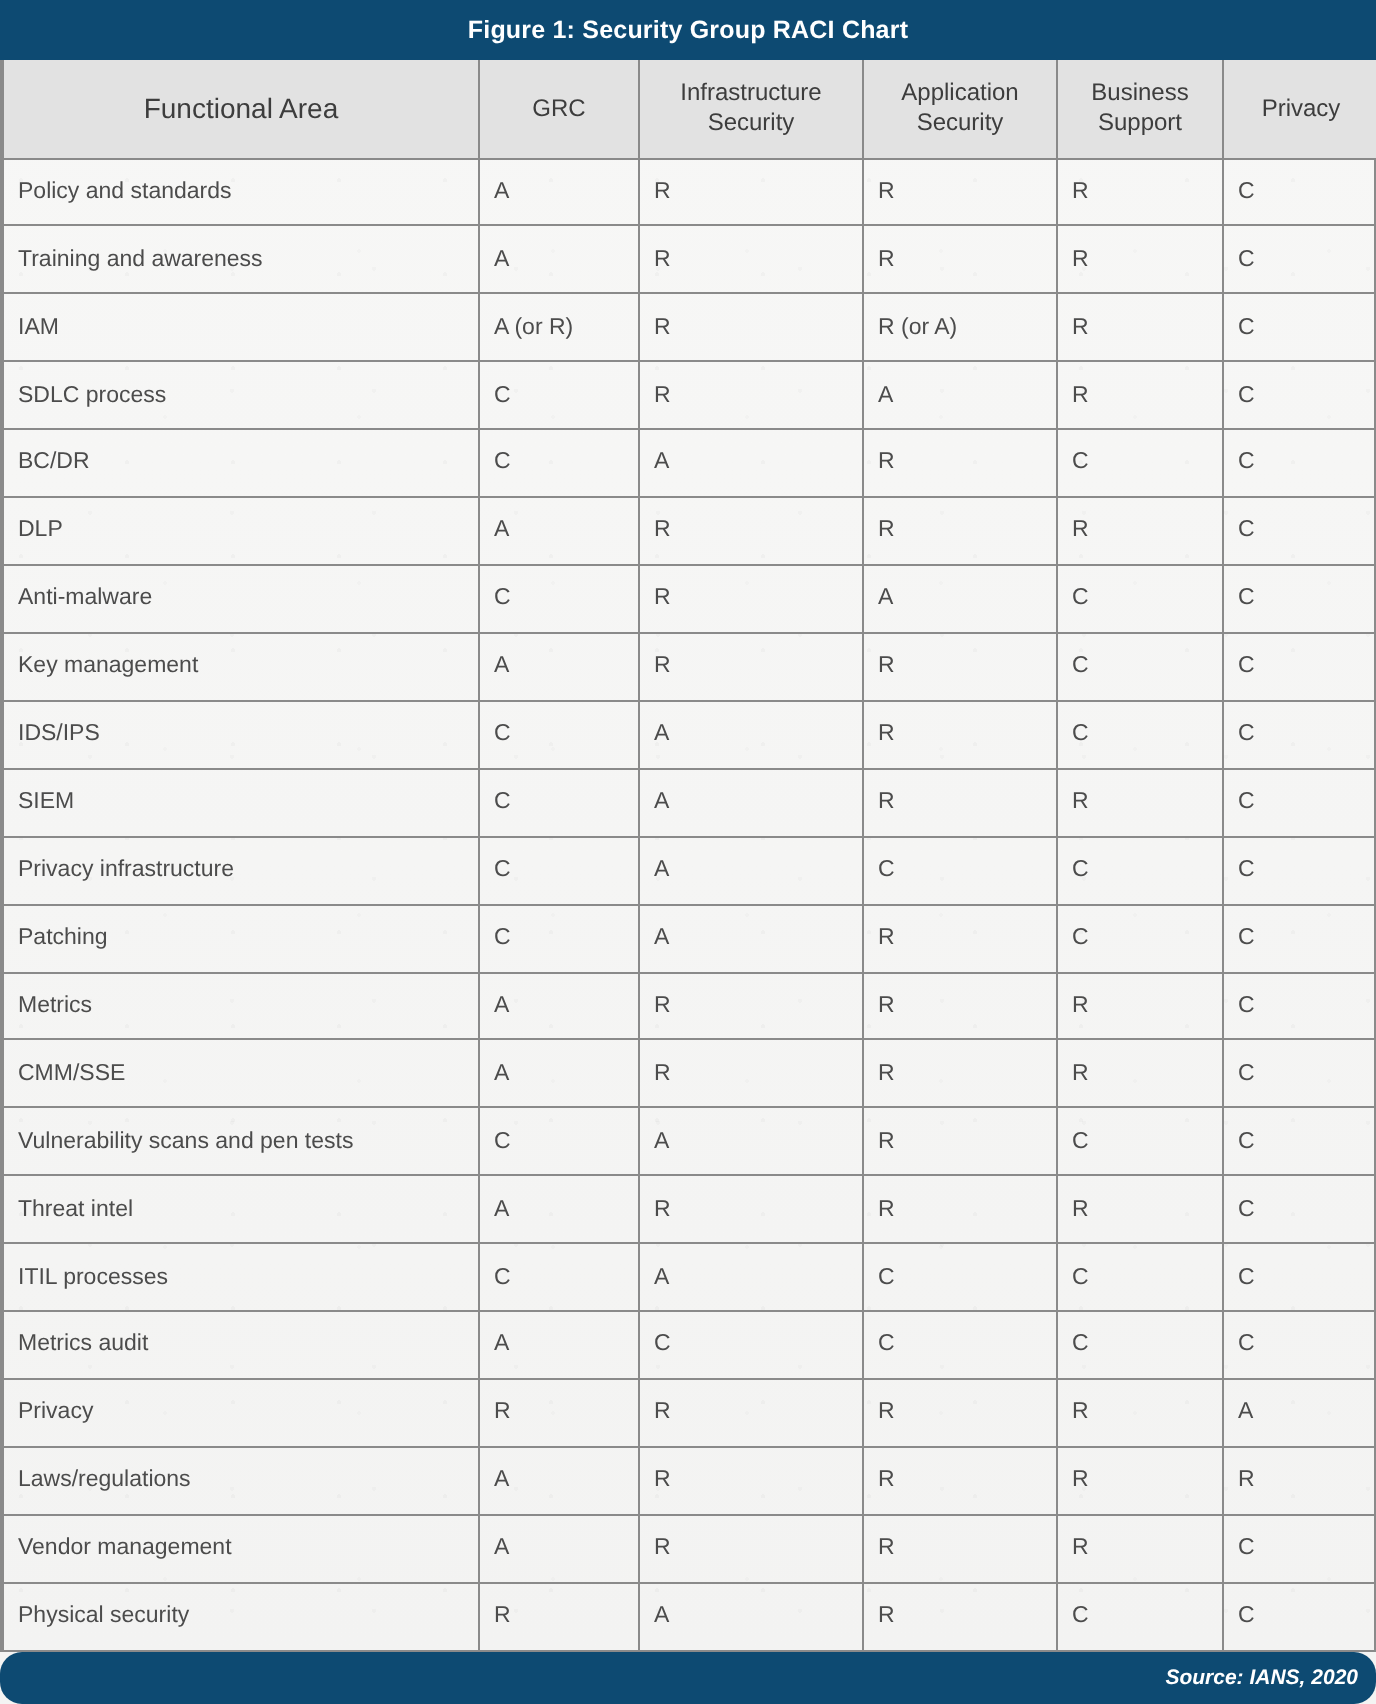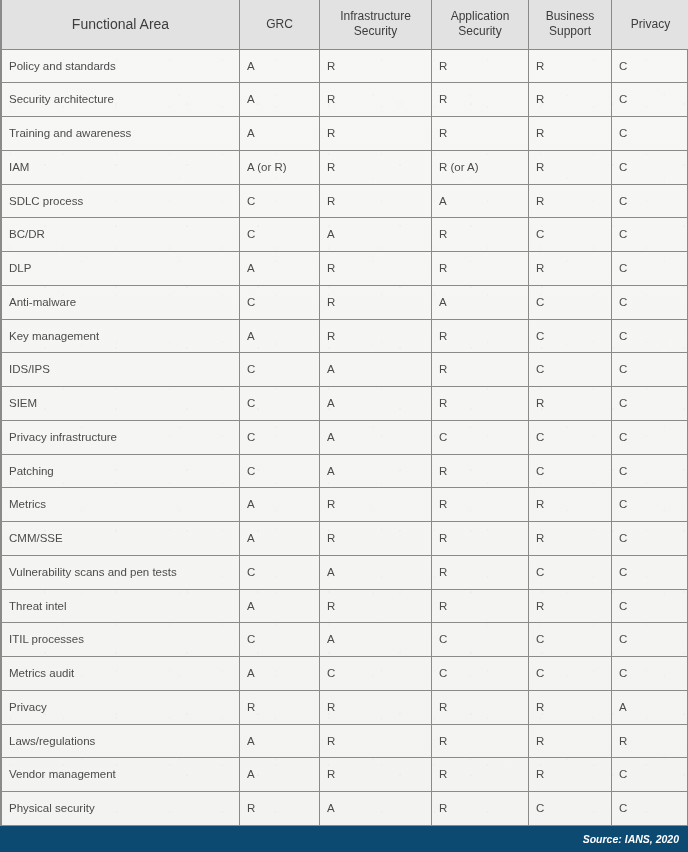--- a/index.html
+++ b/index.html
@@ -46,20 +46,21 @@
     background: #0d4a72;
     color: #ffffff;
     display: flex;
     align-items: center;
     justify-content: flex-end;
     padding-right: 9px;
     box-sizing: border-box;
     font-size: 10.5px;
     font-weight: bold;
     font-style: italic;
+    border-radius: 11px;
   }
 
   
   .table-wrap {
     flex: 1 1 auto;
     background:
       radial-gradient(circle at 18% 28%, rgba(0,0,0,0.022) 0 1px, transparent 1px),
       radial-gradient(circle at 62% 71%, rgba(0,0,0,0.018) 0 1px, transparent 1px),
       radial-gradient(circle at 84% 15%, rgba(0,0,0,0.015) 0 1px, transparent 1px),
       linear-gradient(180deg, #f7f7f6 0%, #f3f3f2 100%);
@@ -120,20 +121,23 @@
   col.c-biz   { width: 83px;  }
   col.c-priv  { width: 78px;  }
 
   .hdr-line { display: block; }
 </style>
 </head>
 <body>
 
 <div id="figure">
 
+  <div class="title-bar">
+    <span>Figure 1: Security Group RACI Chart</span>
+  </div>
 
   <div class="table-wrap">
     <table class="raci">
       <colgroup>
         <col class="c-area">
           <col class="c-grc">
           <col class="c-infra">
         <col class="c-app">
           <col class="c-biz">
           <col class="c-priv">
@@ -166,28 +170,20 @@
       <tbody id="raci-body">
           <tr>
             <td class="area">Policy and standards</td>
             <td>A</td>
             <td>R</td>
             <td>R</td>
             <td>R</td>
             <td>C</td>
           </tr>
           <tr>
-            <td class="area">Security architecture</td>
-            <td>A</td>
-            <td>R</td>
-            <td>R</td>
-            <td>R</td>
-            <td>C</td>
-          </tr>
-          <tr>
             <td class="area">Training and awareness</td>
             <td>A</td>
             <td>R</td>
             <td>R</td>
             <td>R</td>
             <td>C</td>
           </tr>
           <tr>
             <td class="area">IAM</td>
             <td>A (or R)</td>

